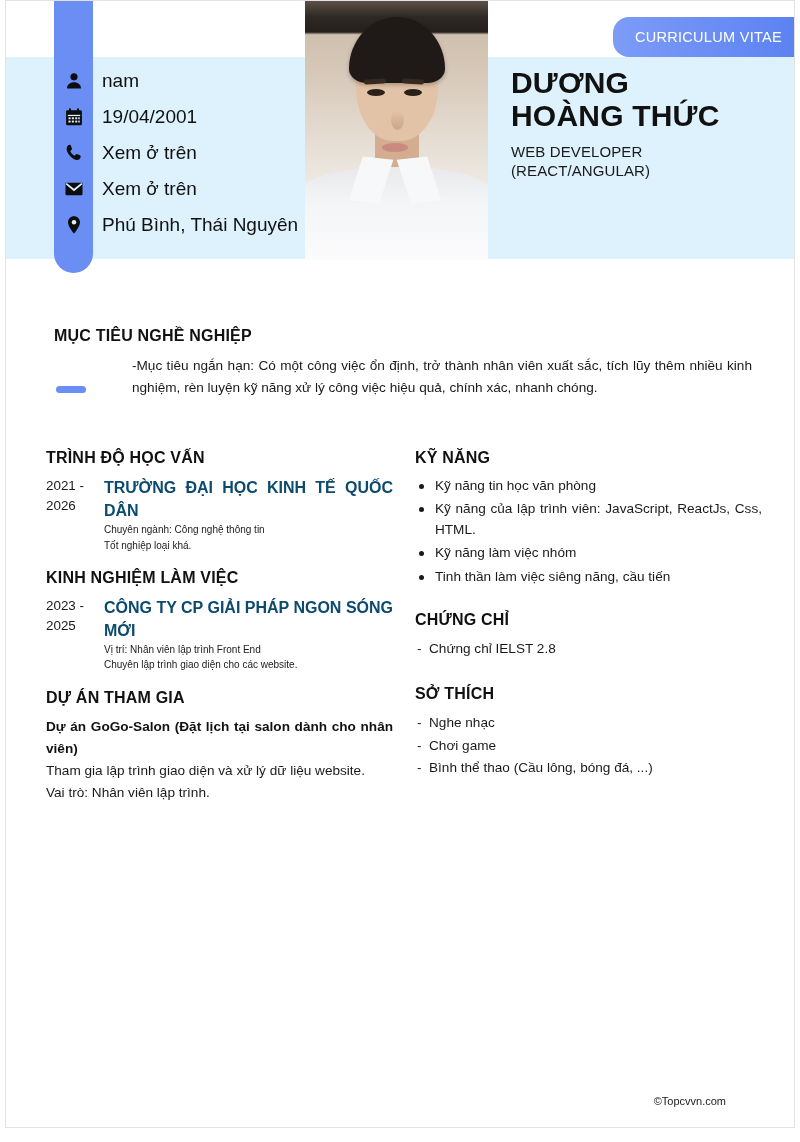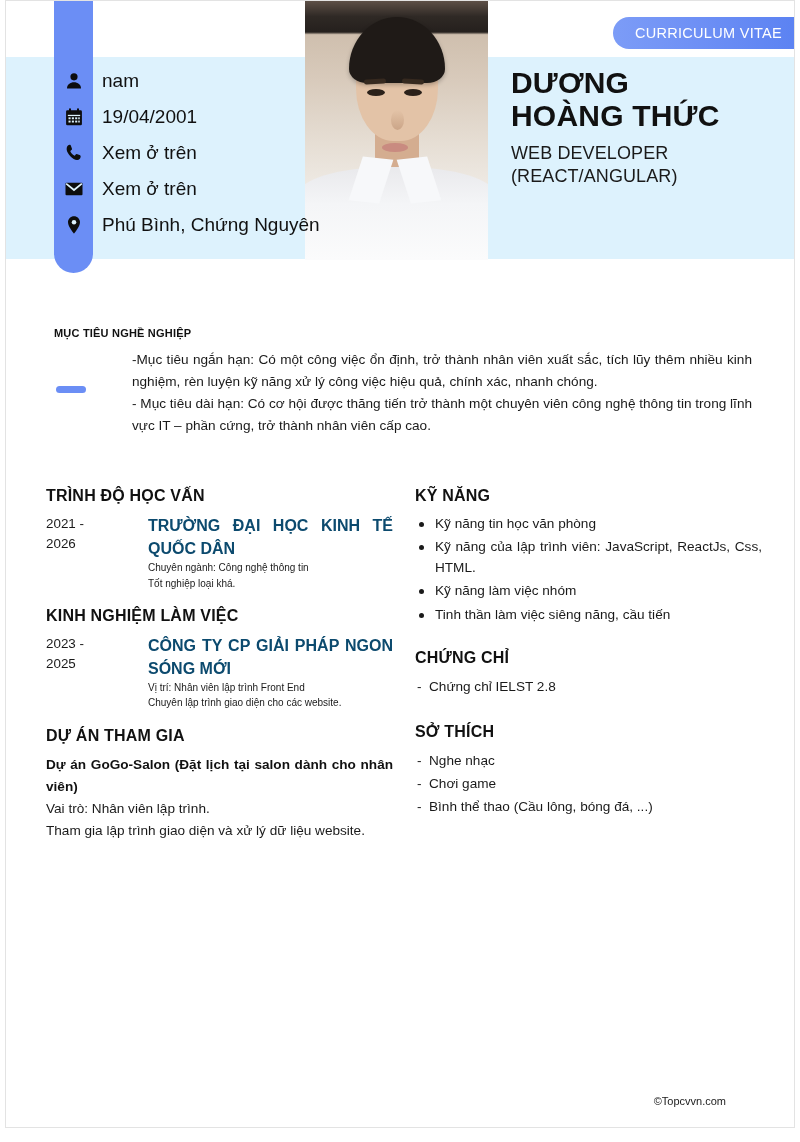--- a/index.html
+++ b/index.html
@@ -111,45 +111,45 @@
     color: #0d0d0d;
   }
   .contact-icon svg { display: block; }
   .contact-text {
     font-size: 19px; color: #111; margin-left: 12px;
     white-space: nowrap;
   }
 
   .cv-badge {
     position: absolute; right: -4px; top: 16px;
-    height: 32px; padding: 0 16px 0 22px;
+    height: 40px; padding: 0 16px 0 22px;
     display: flex; align-items: center;
     background: linear-gradient(90deg, #7c9cf7 0%, #6e90f5 45%, #5b82f2 100%);
     border-radius: 16px 0 0 16px;
     color: #ffffff;
     font-size: 14.5px; letter-spacing: .3px;
   }
   .name-block {
     position: absolute; left: 505px; top: 65px;
     width: 280px;
   }
   .name-line {
     font-size: 30px; font-weight: 700; color: #111;
     line-height: 1.1; letter-spacing: .2px;
   }
   .job-title {
     margin-top: 10px;
-    font-size: 18px; color: #1a1a1a; line-height: 1.27;
+    font-size: 15px; color: #1a1a1a; line-height: 1.27;
     font-weight: 400; letter-spacing: .1px;
   }
 
   
   .objective { position: relative; padding: 52px 42px 0 48px; }
   .sec-title {
-    font-size: 11px; font-weight: 700; color: #111;
+    font-size: 16px; font-weight: 700; color: #111;
     letter-spacing: .2px; text-transform: uppercase;
   }
   .objective .sec-title { margin-bottom: 10px; }
   .obj-dash {
     position: absolute; left: 50px; top: 111px;
     width: 30px; height: 7px;
     background: #6b8ef5; border-radius: 4px;
   }
   .obj-text {
     margin-left: 78px;
@@ -161,21 +161,21 @@
   
   .columns { display: flex; padding: 50px 32px 0 40px; gap: 22px; }
   .col-left { width: 355px; }
   .col-right { width: 355px; }
 
   .blk { margin-bottom: 6px; }
   .blk-title {
     font-size: 16px; font-weight: 700; color: #111;
     letter-spacing: .2px; margin-bottom: 9px; text-transform: uppercase;
   }
-  .entry { display: flex; margin-bottom: 16px; gap: 44px; }
+  .entry { display: flex; margin-bottom: 16px; }
   .entry-date {
     width: 58px; min-width: 58px;
     font-size: 13.4px; color: #1a1a1a; line-height: 1.5;
   }
   .entry-body { flex: 1; }
   .entry-head {
     font-size: 16px; font-weight: 700; color: #0c4a6e;
     line-height: 1.45; text-align: justify; text-align-last: left;
     text-transform: uppercase;
   }
@@ -301,21 +301,21 @@
         <span class="contact-text">Xem ở trên</span>
       </div>
 
       <div class="contact-row">
         <span class="contact-icon">
           <svg width="20" height="20" viewBox="0 0 24 24" fill="currentColor">
             <path d="M12 1.6c-4 0-7.2 3.2-7.2 7.2 0 5.3 7.2 13.6 7.2 13.6s7.2-8.3 7.2-13.6c0-4-3.2-7.2-7.2-7.2z"></path>
             <circle cx="12" cy="8.7" r="2.7" fill="#ddf2fd"></circle>
           </svg>
         </span>
-        <span class="contact-text">Phú Bình, Chứng Nguyên</span>
+        <span class="contact-text">Phú Bình, Thái Nguyên</span>
       </div>
 
     </div>
 
     <div class="cv-badge">
       <span>CURRICULUM VITAE</span>
     </div>
 
     <div class="name-block">
       <div class="name-line">DƯƠNG</div>
@@ -325,21 +325,20 @@
         <div>(REACT/ANGULAR)</div>
       </div>
     </div>
   </div>
 
   <div class="objective">
     <div class="sec-title">MỤC TIÊU NGHỀ NGHIỆP</div>
     <div class="obj-dash"></div>
     <div class="obj-text">
       <p>-Mục tiêu ngắn hạn: Có một công việc ổn định, trở thành nhân viên xuất sắc, tích lũy thêm nhiều kinh nghiệm, rèn luyện kỹ năng xử lý công việc hiệu quả, chính xác, nhanh chóng.</p>
-      <p>- Mục tiêu dài hạn: Có cơ hội được thăng tiến trở thành một chuyên viên công nghệ thông tin trong lĩnh vực IT – phần cứng, trở thành nhân viên cấp cao.</p>
     </div>
   </div>
 
   <div class="columns">
 
     <div class="col-left">
 
       <div class="blk">
         <div class="blk-title">TRÌNH ĐỘ HỌC VẤN</div>
         <div class="entry">
@@ -371,22 +370,22 @@
               <p>Chuyên lập trình giao diện cho các website.</p>
             </div>
           </div>
         </div>
       </div>
 
       <div class="blk">
         <div class="blk-title">DỰ ÁN THAM GIA</div>
         <div class="proj-title">Dự án GoGo-Salon (Đặt lịch tại salon dành cho nhân viên)</div>
         <div class="proj-text">
+          <p>Tham gia lập trình giao diện và xử lý dữ liệu website.</p>
           <p>Vai trò: Nhân viên lập trình.</p>
-          <p>Tham gia lập trình giao diện và xử lý dữ liệu website.</p>
         </div>
       </div>
 
     </div>
 
     <div class="col-right">
 
       <div class="blk">
         <div class="blk-title">KỸ NĂNG</div>
         <ul class="bullets">

